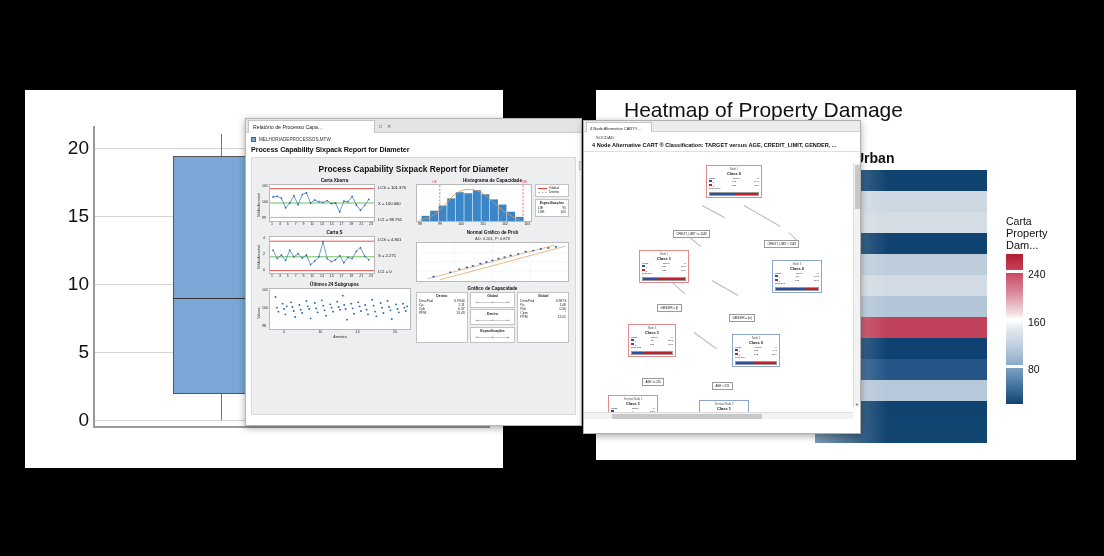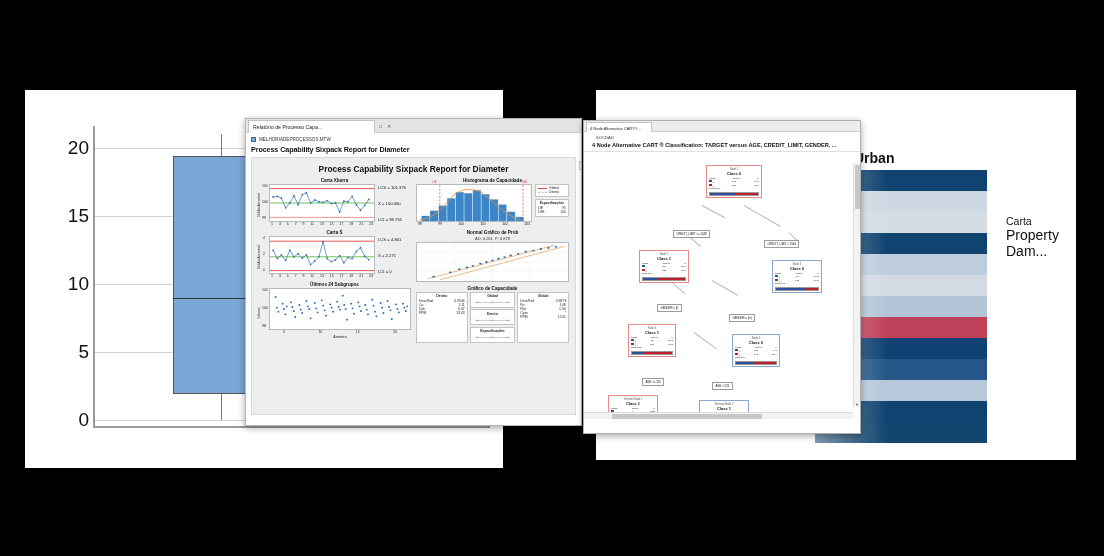--- a/index.html
+++ b/index.html
@@ -37,21 +37,21 @@
     position:absolute; left:596px; top:90px; width:480px; height:370px;
     background:#fff; overflow:hidden;
   }
   #heatmap-title{ position:absolute; left:28px; top:8px; font-size:21px; color:#111; white-space:nowrap;}
   #heatmap-col-label{ position:absolute; left:258px; top:60px; font-size:14px; font-weight:bold; color:#111;}
   #heatmap-grid{ position:absolute; left:219px; top:80px; width:172px; }
   .hm-cell{ height:21px; width:100%;
             background-image:linear-gradient(90deg, rgba(255,255,255,.45) 0%, rgba(255,255,255,0) 42%); }
   #heatmap-legend{ position:absolute; left:410px; top:125px; width:70px;}
   #legend-title-1{ font-size:10.5px; color:#111; }
-  #legend-title-2{ font-size:14px; color:#111; margin-bottom:3px;}
+  #legend-title-2{ font-size:11px; color:#111; margin-bottom:3px;}
   #legend-bar{ position:relative; width:17px; height:150px;
      background:linear-gradient(180deg,#b21e32 0%,#c8415a 11%,#d98a9b 26%,#efd4d9 38%,
                 #ffffff 44%,#e2e9ef 50%,#c3d2e0 60%,#93b0cb 72%,#4d7ba6 86%,#11436f 100%); }
   .legend-tickrow{ position:absolute; left:22px; font-size:10.5px; color:#111; transform:translateY(-50%);}
   .legend-gap{ position:absolute; left:0; width:17px; height:3px; background:#fff; }
 
   
   #minitab-window{
     position:absolute; left:245px; top:118px; width:337px; height:308px;
     background:#f0f0f0; border:1px solid #b6b6b6; overflow:hidden;
@@ -147,20 +147,21 @@
       <div class="bp-box" style="left:113px; top:30px; width:97px; height:238px;"></div>
       <div class="bp-median" style="left:113px; top:172px; width:97px;"></div>
 
       <div class="bp-axis-left"></div>
       <div class="bp-axis-bottom"></div>
 
     </div>
   </div>
 
   <div id="heatmap-window">
+    <div id="heatmap-title">Heatmap of Property Damage</div>
     <div id="heatmap-col-label">Urban</div>
 
     <div id="heatmap-grid">
       <div class="hm-cell" style="background-color:#114370"></div>
       <div class="hm-cell" style="background-color:#cdd8e2"></div>
       <div class="hm-cell" style="background-color:#d4dce4"></div>
       <div class="hm-cell" style="background-color:#114370"></div>
       <div class="hm-cell" style="background-color:#bdcddc"></div>
       <div class="hm-cell" style="background-color:#d2dbe3"></div>
       <div class="hm-cell" style="background-color:#b3c6d8"></div>
@@ -168,20 +169,28 @@
       <div class="hm-cell" style="background-color:#0f4272"></div>
       <div class="hm-cell" style="background-color:#255687"></div>
       <div class="hm-cell" style="background-color:#b6c8d9"></div>
       <div class="hm-cell" style="background-color:#114370"></div>
       <div class="hm-cell" style="background-color:#134571"></div>
     </div>
 
     <div id="heatmap-legend">
       <div id="legend-title-1">Carta</div>
       <div id="legend-title-2">Property Dam...</div>
+      <div id="legend-bar">
+        <div class="legend-gap" style="top:16px"></div>
+        <div class="legend-gap" style="top:64px"></div>
+        <div class="legend-gap" style="top:111px"></div>
+        <div class="legend-tickrow" style="top:20px">240</div>
+        <div class="legend-tickrow" style="top:68px">160</div>
+        <div class="legend-tickrow" style="top:115px">80</div>
+      </div>
     </div>
   </div>
 
   <div id="minitab-window">
     <div id="mt-tabstrip">
       <div id="mt-tab">
         <span>Relatório de Processo Capa...</span>
       </div>
       <span class="mt-tab-ctl" style="left:133px">□</span>
       <span class="mt-tab-ctl" style="left:141px">✕</span>

